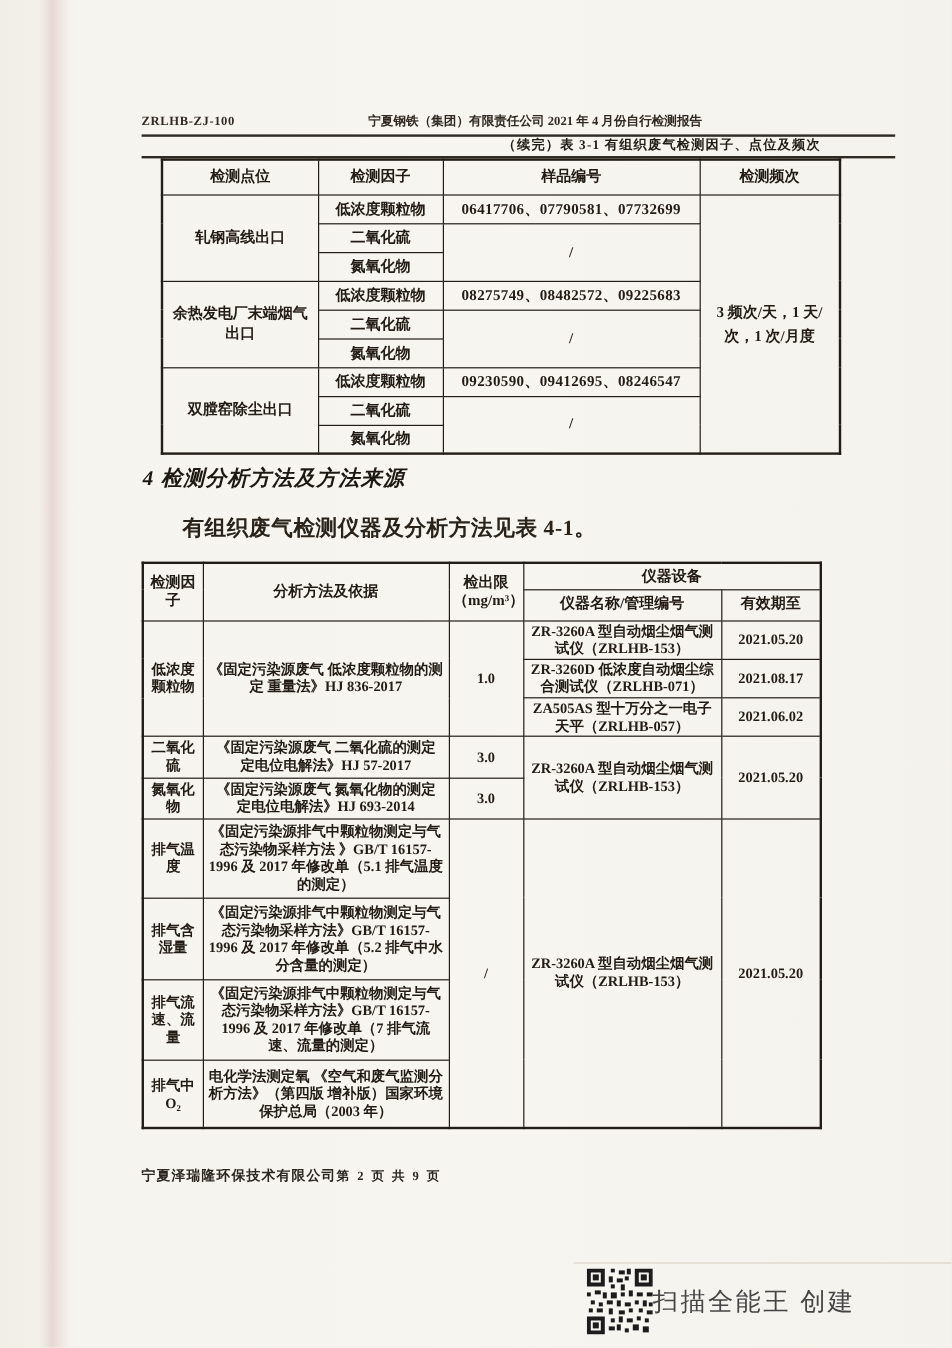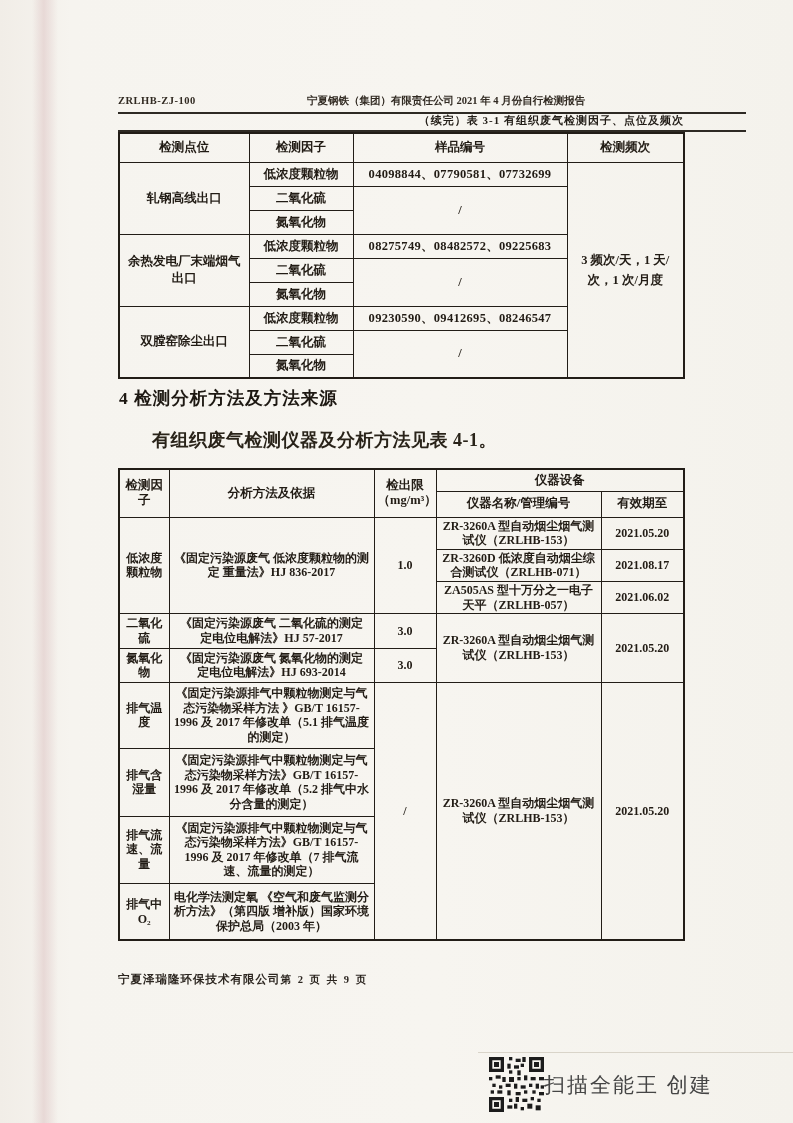--- a/index.html
+++ b/index.html
@@ -29,21 +29,21 @@
   .rule { position:absolute; left:118px; width:628px; background:#2e2a24; }
   .rule-1 { top:112px; height:2px; }
   .rule-2 { top:130px; height:2px; }
   .t31-title {
     position:absolute; left:118px; top:113px; width:566px;
     text-align:right; font-weight:bold; font-size:11px; color:#221d17;
     letter-spacing:1px;
   }
   table { border-collapse:collapse; table-layout:fixed; }
   .t31 {
-    position:absolute; left:118px; top:132px; width:565px;
+    position:absolute; left:134px; top:132px; width:565px;
     font-size:12.5px; font-weight:bold; color:#221c15;
   }
   .t41 {
     position:absolute; left:118px; top:468px; width:565px;
     font-size:12px; font-weight:bold; color:#221c15; line-height:1.22;
   }
   .t31 th,.t31 td,.t41 th,.t41 td {
     border:1.5px solid #221d17; text-align:center; vertical-align:middle;
     padding:1px 3px; overflow:hidden;
   }
@@ -59,21 +59,21 @@
   .t41 .r-inst { height:31px; }
   .t41 .r-so2 { height:33px; }
   .t41 .r-nox { height:30px; }
   .t41 .r-temp { height:66px; }
   .t41 .r-hum { height:68px; }
   .t41 .r-flow { height:67px; }
   .t41 .r-o2 { height:57px; }
   .t41 .method { padding:2px 4px; }
   .section-heading {
     position:absolute; left:119px; top:386px;
-    font-weight:bold; font-size:17.5px; color:#1d1812; letter-spacing:1px;
+    font-weight:bold; font-size:17.5px; color:#1d1812; letter-spacing:1px;font-style:italic;
   }
   .section-para {
     position:absolute; left:152px; top:428px;
     font-size:18px; color:#292319; font-weight:600; letter-spacing:0.5px;
   }
   .t41-title {
     position:absolute; left:118px; top:449px; width:566px;
     text-align:center; font-weight:bold; font-size:13px; color:#221d17; letter-spacing:1px;
   }
   .page-footer {
@@ -121,21 +121,21 @@
     <tbody>
         <tr>
       <th>检测点位</th>
       <th>检测因子</th>
       <th>样品编号</th>
       <th>检测频次</th>
     </tr>
     <tr>
       <td rowspan="3">轧钢高线出口</td>
       <td>低浓度颗粒物</td>
-      <td class="samples">04098844、07790581、07732699</td>
+      <td class="samples">06417706、07790581、07732699</td>
       <td rowspan="9" class="freq">3 频次/天，1 天/次，1 次/月度</td>
     </tr>
     <tr>
       <td>二氧化硫</td>
       <td rowspan="2">/</td>
     </tr>
     <tr>
       <td>氮氧化物</td>
     </tr>
     <tr>

